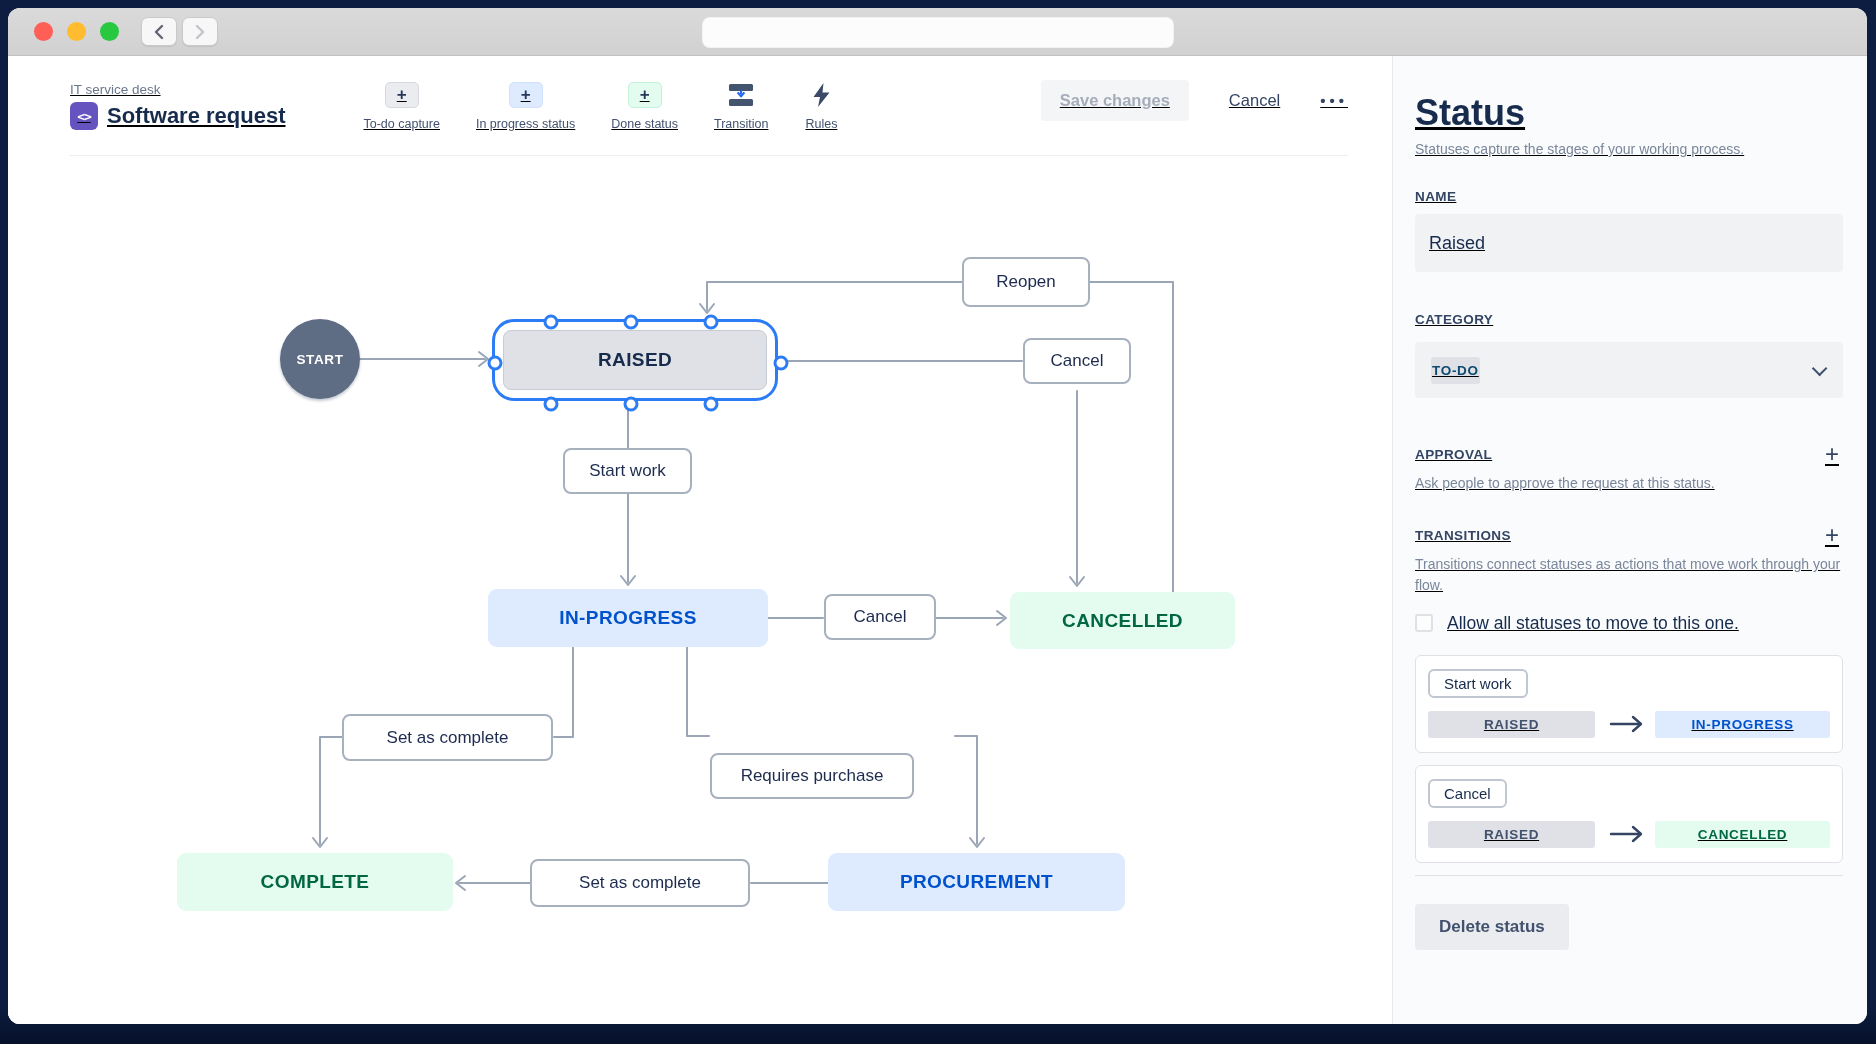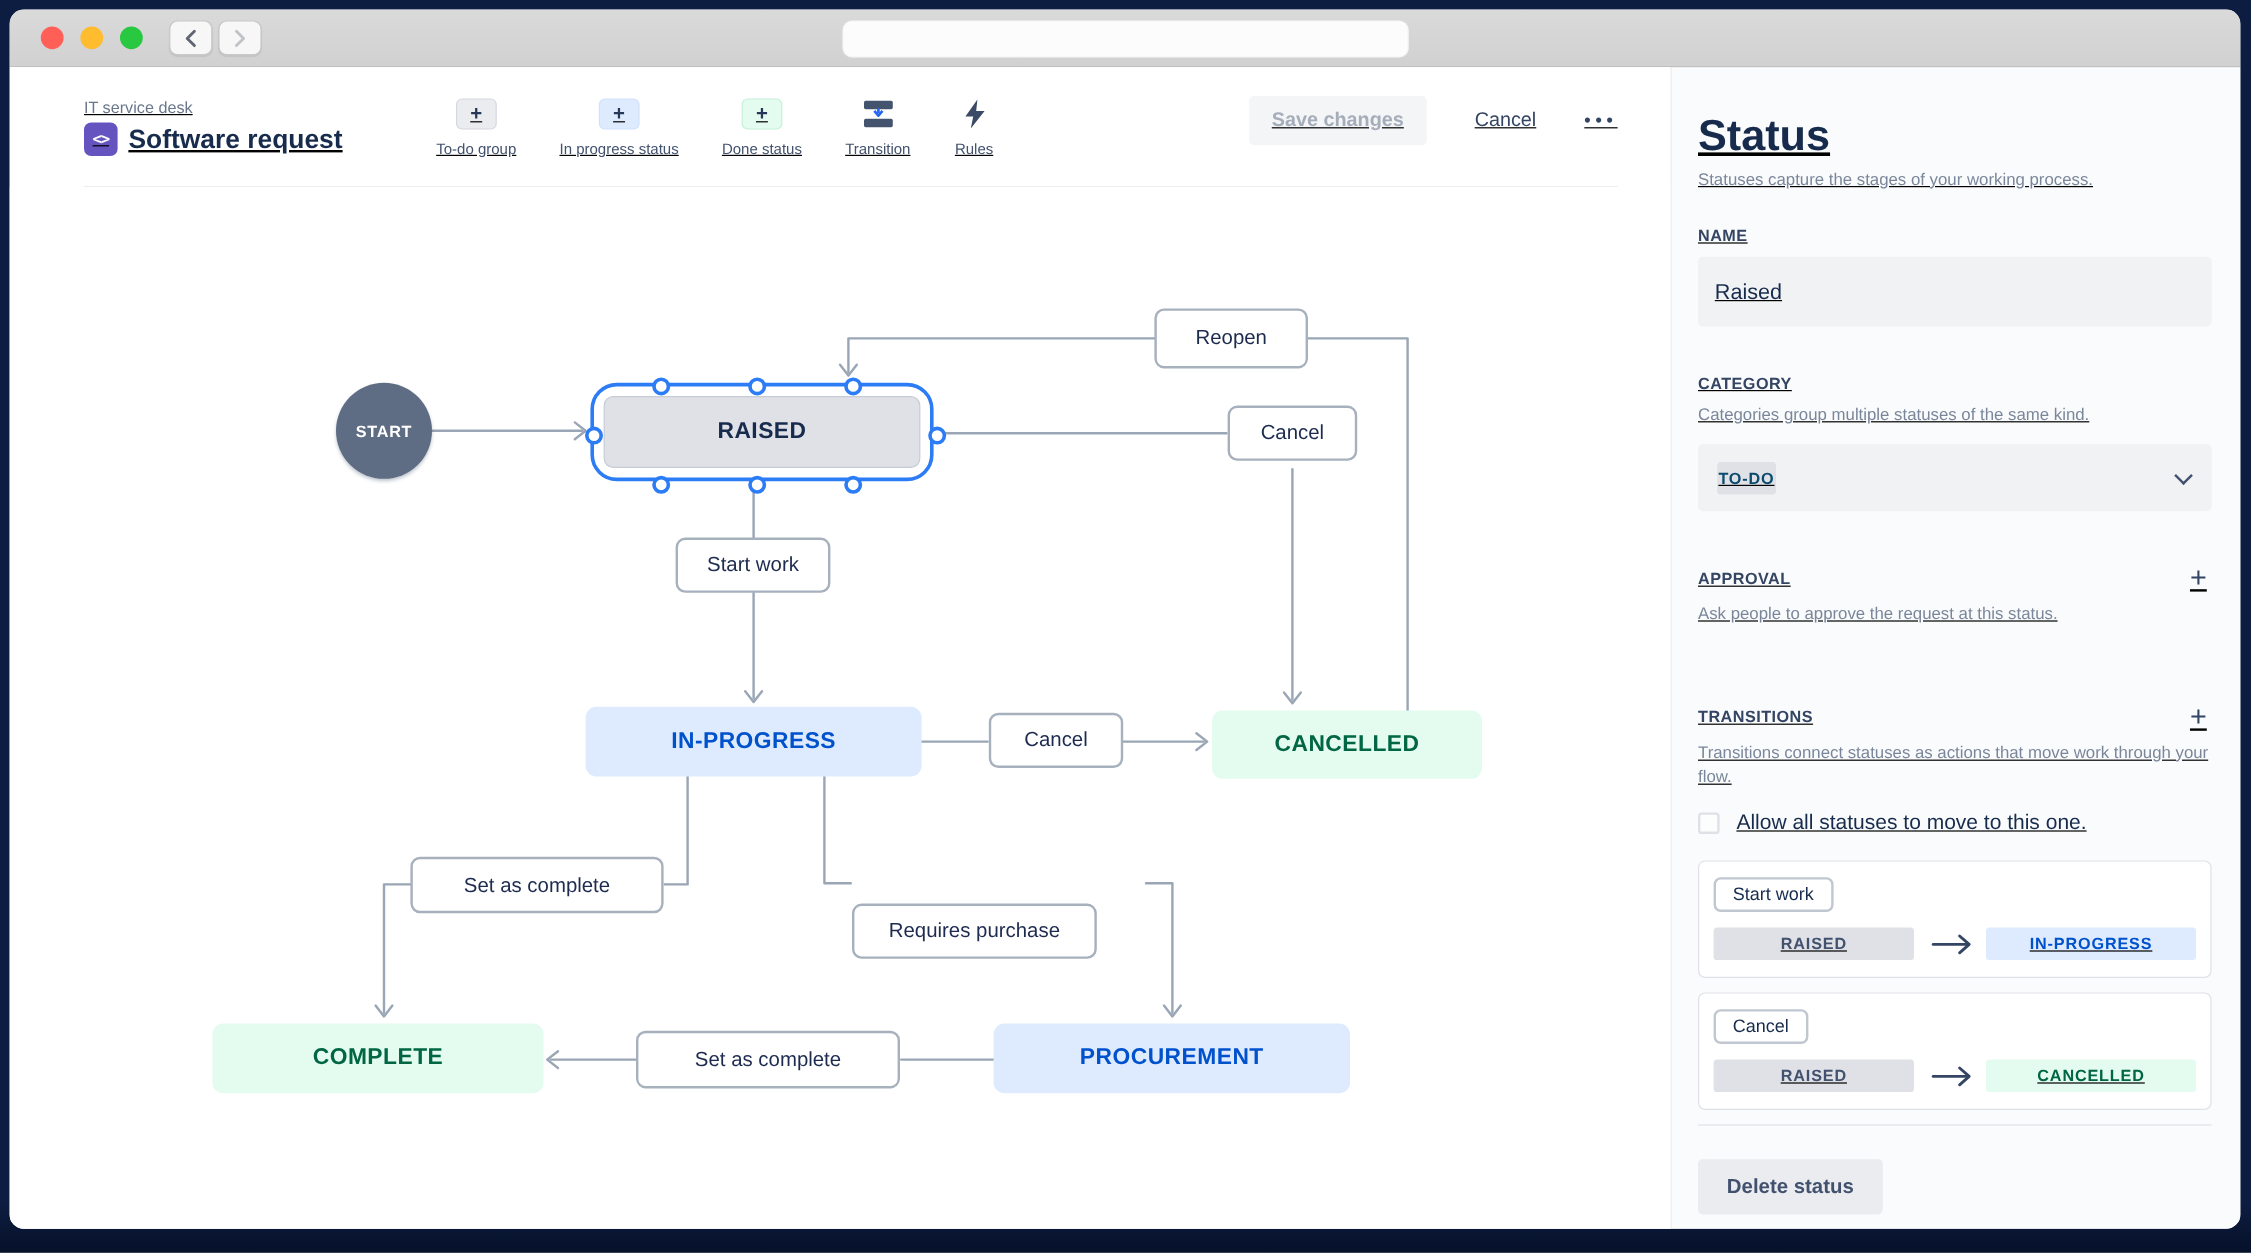--- a/index.html
+++ b/index.html
@@ -125,21 +125,21 @@
     padding: 0 20px 0 16px; margin-bottom: 46px;
   }
   .pill {
     display: inline-block; border-radius: 3px; font-size: 13.5px; font-weight: bold;
     letter-spacing: .7px; color: #0c4a6e; background: #dfe1e6; padding: 6px 1px;
   }
   .chev-down {
     width: 11px; height: 11px; border-right: 2.5px solid #42526e; border-bottom: 2.5px solid #42526e;
     transform: rotate(45deg) translateY(-3px);
   }
-  .approval { margin-bottom: 66px; }
+  .approval { margin-bottom: 32px; }
   .approval .sec-desc { margin-top: 9px; }
   .transitions-desc { margin-top: 9px; margin-bottom: 18px; width: 430px; }
   .allow-row { display: flex; align-items: center; gap: 14px; margin-bottom: 21px; }
   .checkbox { width: 18px; height: 18px; border: 2px solid #dfe1e6; border-radius: 3px; background: #fcfdfd; }
   .allow-label { font-size: 17.5px; color: #172b4d; }
   .tr-card {
     background: #fff; border: 1px solid #dfe1e6; border-radius: 6px;
     padding: 13px 12px 14px; margin-bottom: 12px;
   }
   .tr-chip {
@@ -197,21 +197,21 @@
           <div class="project-name">IT service desk</div>
           <div class="workflow-row">
             <span class="wf-icon">&lt;&gt;</span>
             <span class="workflow-title">Software request</span>
           </div>
         </div>
 
         <div class="toolbar">
           <div class="tb-item">
             <span class="tb-btn todo">+</span>
-            <span class="tb-label">To-do group</span>
+            <span class="tb-label">To-do capture</span>
           </div>
           <div class="tb-item">
             <span class="tb-btn inprog">+</span>
             <span class="tb-label">In progress status</span>
           </div>
           <div class="tb-item">
             <span class="tb-btn done">+</span>
             <span class="tb-label">Done status</span>
           </div>
           <div class="tb-item">
@@ -309,21 +309,20 @@
     </div>
 
     <div class="panel">
       <h1>Status</h1>
       <div class="panel-sub">Statuses capture the stages of your working process.</div>
 
       <div class="sec-label">NAME</div>
       <div class="name-input">Raised</div>
 
       <div class="sec-label cat-label">CATEGORY</div>
-      <div class="sec-desc">Categories group multiple statuses of the same kind.</div>
       <div class="cat-select">
         <span class="pill">TO-DO</span>
         <span class="chev-down"></span>
       </div>
 
       <div class="approval">
         <div class="sec-head">
           <span class="sec-label">APPROVAL</span>
           <span class="plus-glyph">+</span>
         </div>

